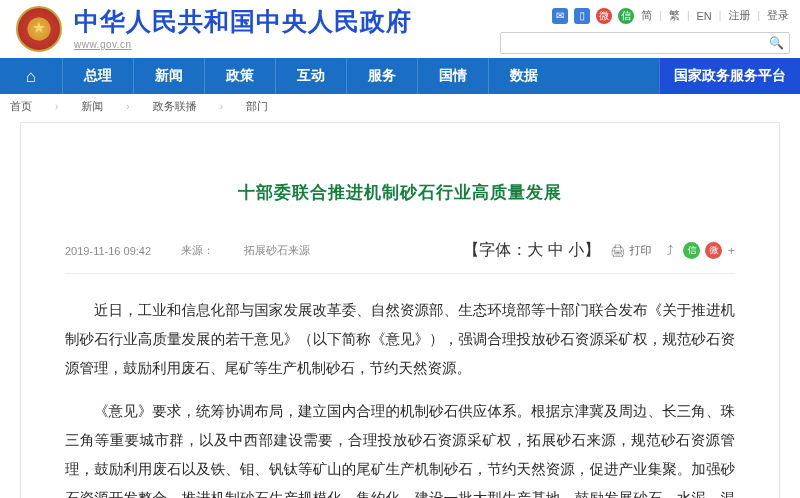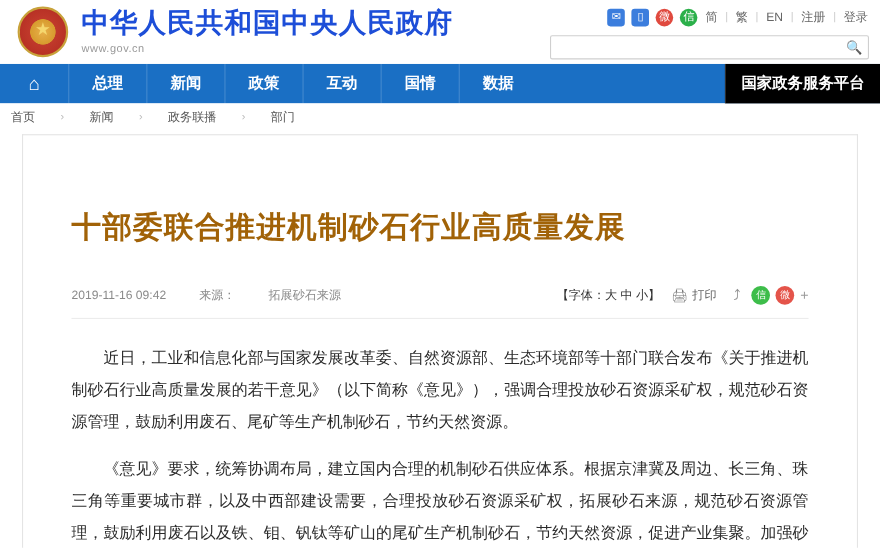--- a/index.html
+++ b/index.html
@@ -64,20 +64,21 @@
     font-weight: bold;
     letter-spacing: 1px;
     font-family: "Liberation Serif", serif;
     line-height: 1.1;
   }
   .gov-url {
     color: #999;
     font-size: 10px;
     margin-top: 3px;
     letter-spacing: 0.5px;
+    text-decoration: underline;
   }
 
   .header-right {
     margin-left: auto;
     display: flex;
     flex-direction: column;
     align-items: flex-end;
     justify-content: center;
     width: 300px;
   }
@@ -170,21 +171,21 @@
     justify-content: center;
     font-size: 14px;
     font-weight: bold;
     color: #ffffff;
     cursor: pointer;
     border-left: 1px solid rgba(255,255,255,0.18);
     white-space: nowrap;
   }
   .nav-item.last {
     margin-left: auto;
-    background: #000000;
+    background: #1d4ed8;
     padding: 0 14px;
   }
 
   
   .breadcrumb {
     height: 24px;
     display: flex;
     align-items: center;
     font-size: 11px;
     color: #555;
@@ -202,23 +203,24 @@
   .card {
     margin: 4px 20px 0 20px;
     background: #fff;
     border: 1px solid #e4e4e4;
     border-bottom: none;
     min-height: 380px;
     box-sizing: border-box;
     padding: 0 44px;
   }
   .article-title {
-    font-size: 27px;
+    text-align: center;
+    font-size: 17px;
     font-weight: bold;
-    color: #a16207;
+    color: #15803d;
     font-family: "Liberation Serif", serif;
     letter-spacing: 1px;
     padding: 48px 0 0 0;
     line-height: 1.3;
   }
   .meta-row {
     margin-top: 36px;
     display: flex;
     align-items: center;
     font-size: 11px;
@@ -229,21 +231,21 @@
   .meta-left { display: flex; gap: 30px; align-items: center; }
   .meta-source-name { color: #8a8a8a; }
   .meta-right {
     margin-left: auto;
     display: flex;
     align-items: center;
     gap: 10px;
     font-size: 11px;
     color: #666;
   }
-  .font-size-group { color: #333; font-size: 11px; }
+  .font-size-group { color: #333; font-size: 16px; }
   .print-link {
     display: inline-flex;
     align-items: center;
     gap: 4px;
     color: #666;
     text-decoration: none;
   }
   .print-icon { font-size: 12px; color: #777; }
   .share-group { display: flex; align-items: center; gap: 5px; }
   .share-dot {
@@ -307,20 +309,21 @@
   </div>
 
   <div class="navbar">
     <div class="nav-home">
       <span class="nav-home-icon">⌂</span>
     </div>
     <div class="nav-item">总理</div>
     <div class="nav-item">新闻</div>
     <div class="nav-item">政策</div>
     <div class="nav-item">互动</div>
+    <div class="nav-item">服务</div>
     <div class="nav-item">国情</div>
     <div class="nav-item">数据</div>
     <div class="nav-item last">国家政务服务平台</div>
   </div>
 
   <div class="breadcrumb">
     <a href="#">首页</a>
     <span class="crumb-sep">›</span>
     <a href="#">新闻</a>
     <span class="crumb-sep">›</span>

